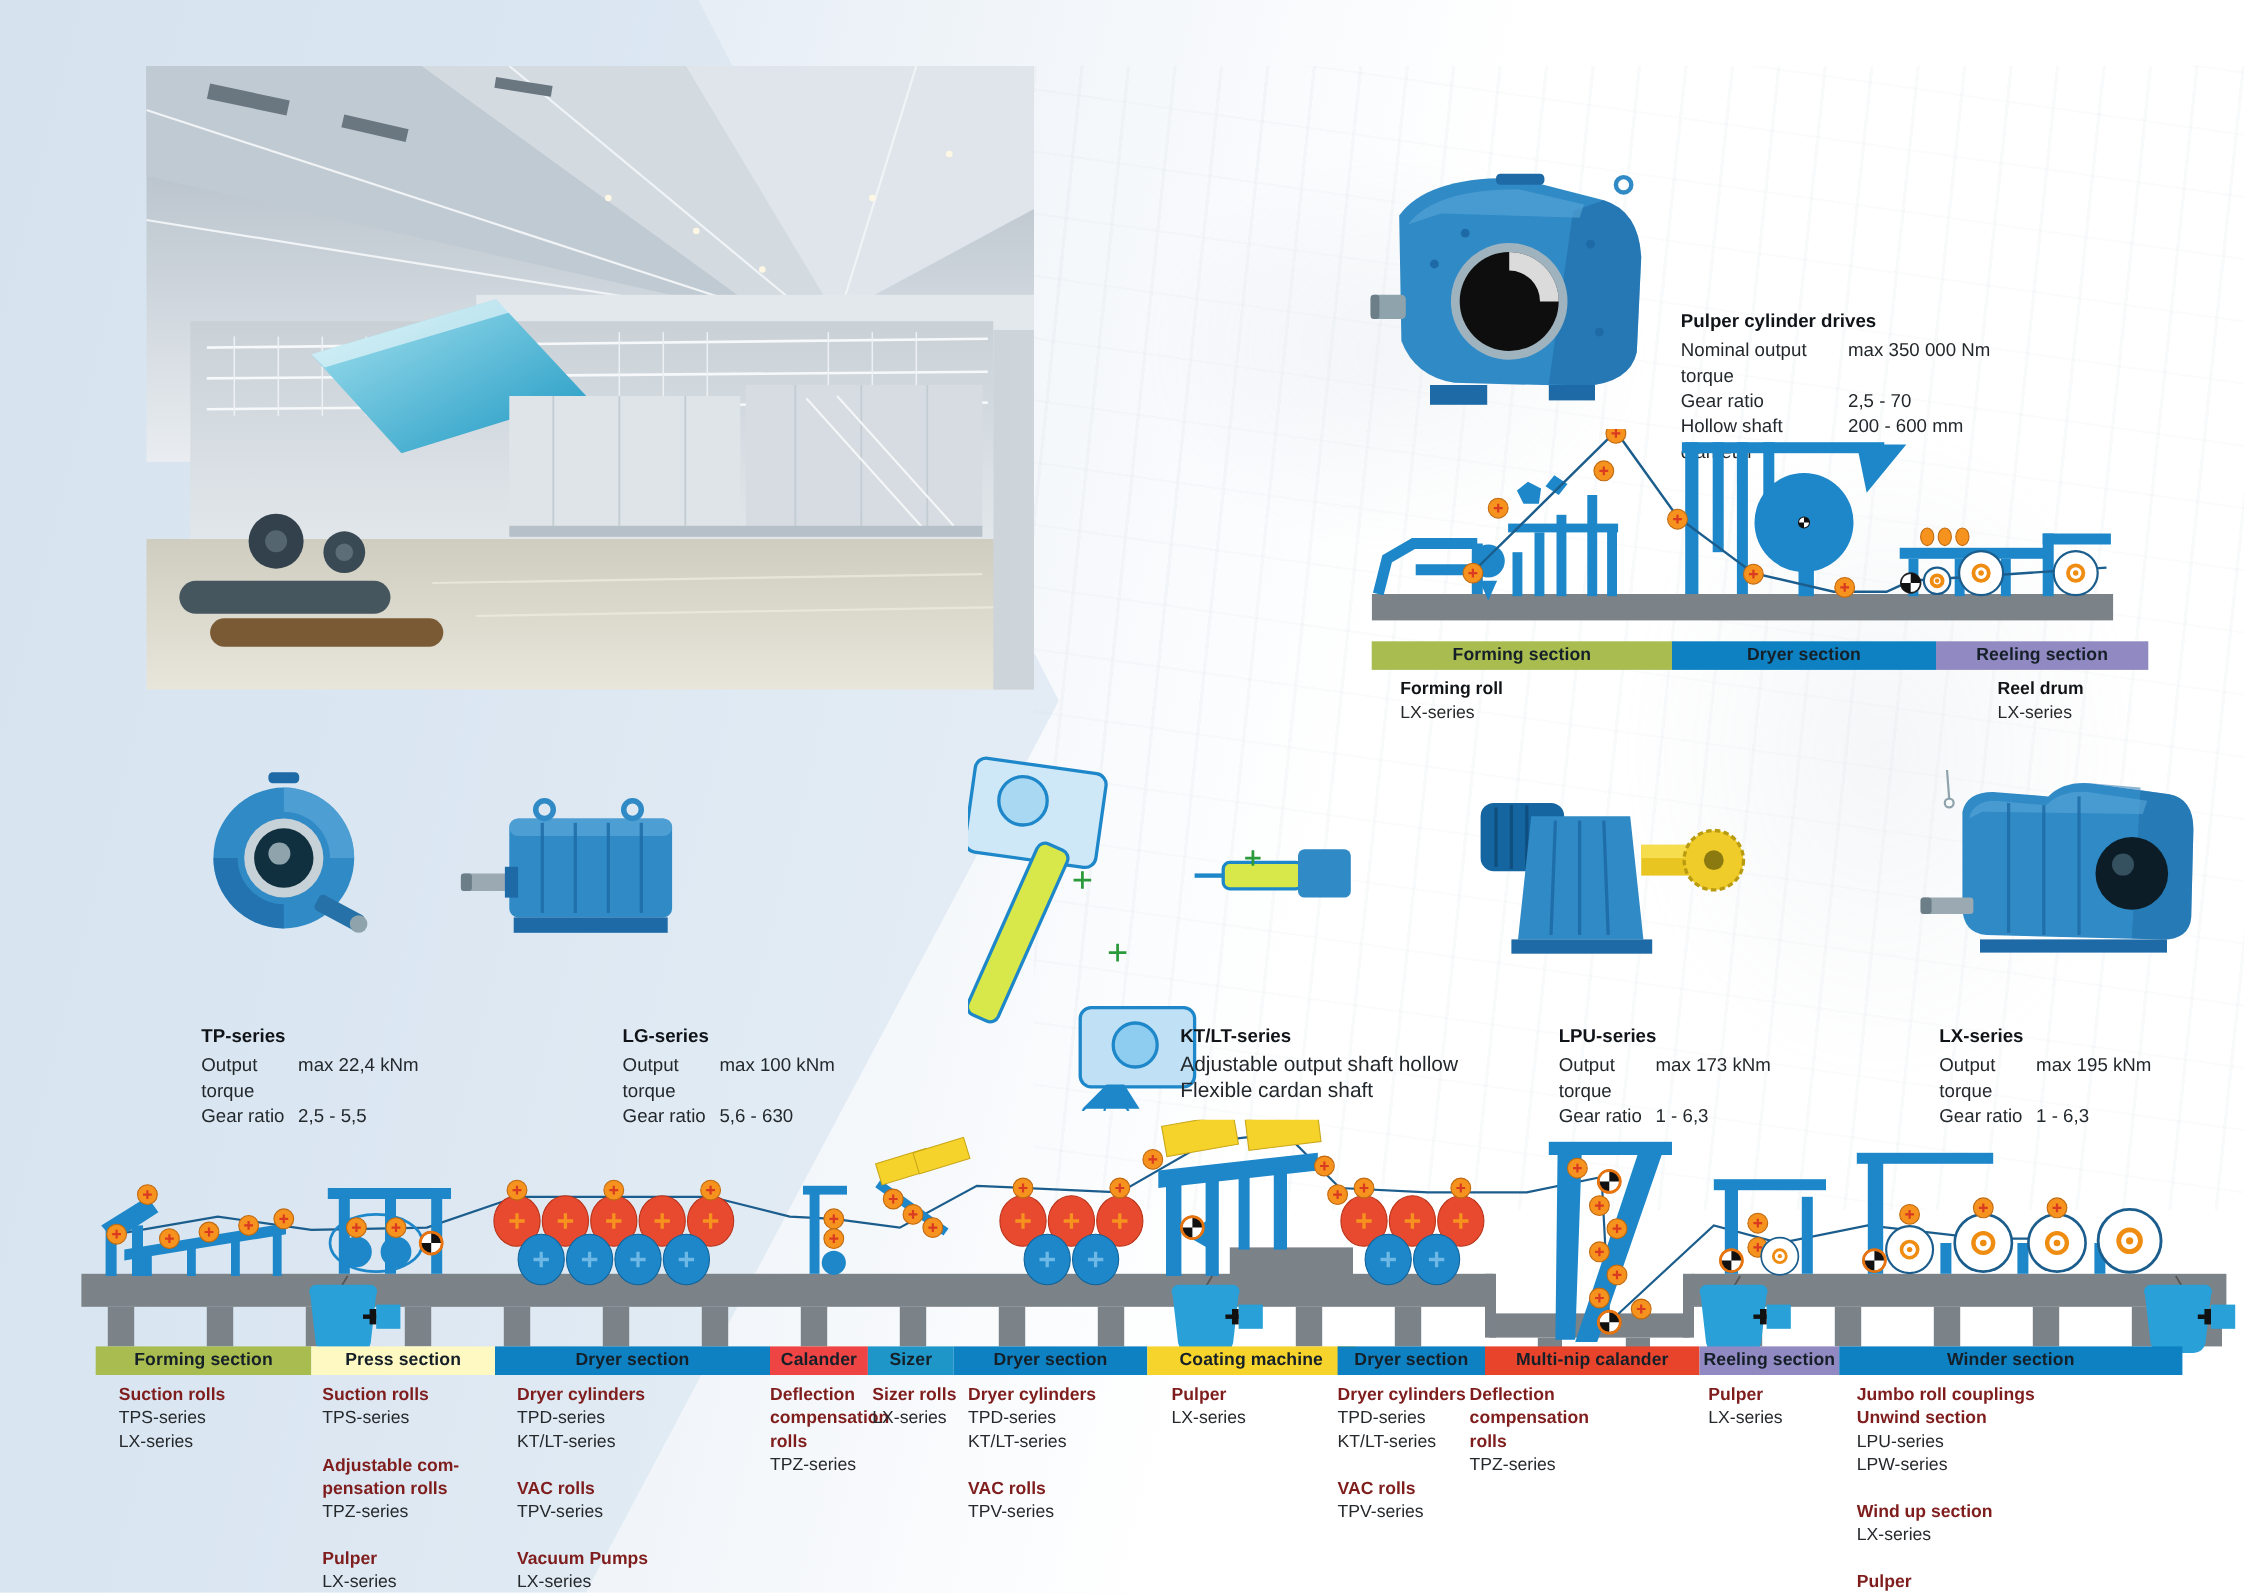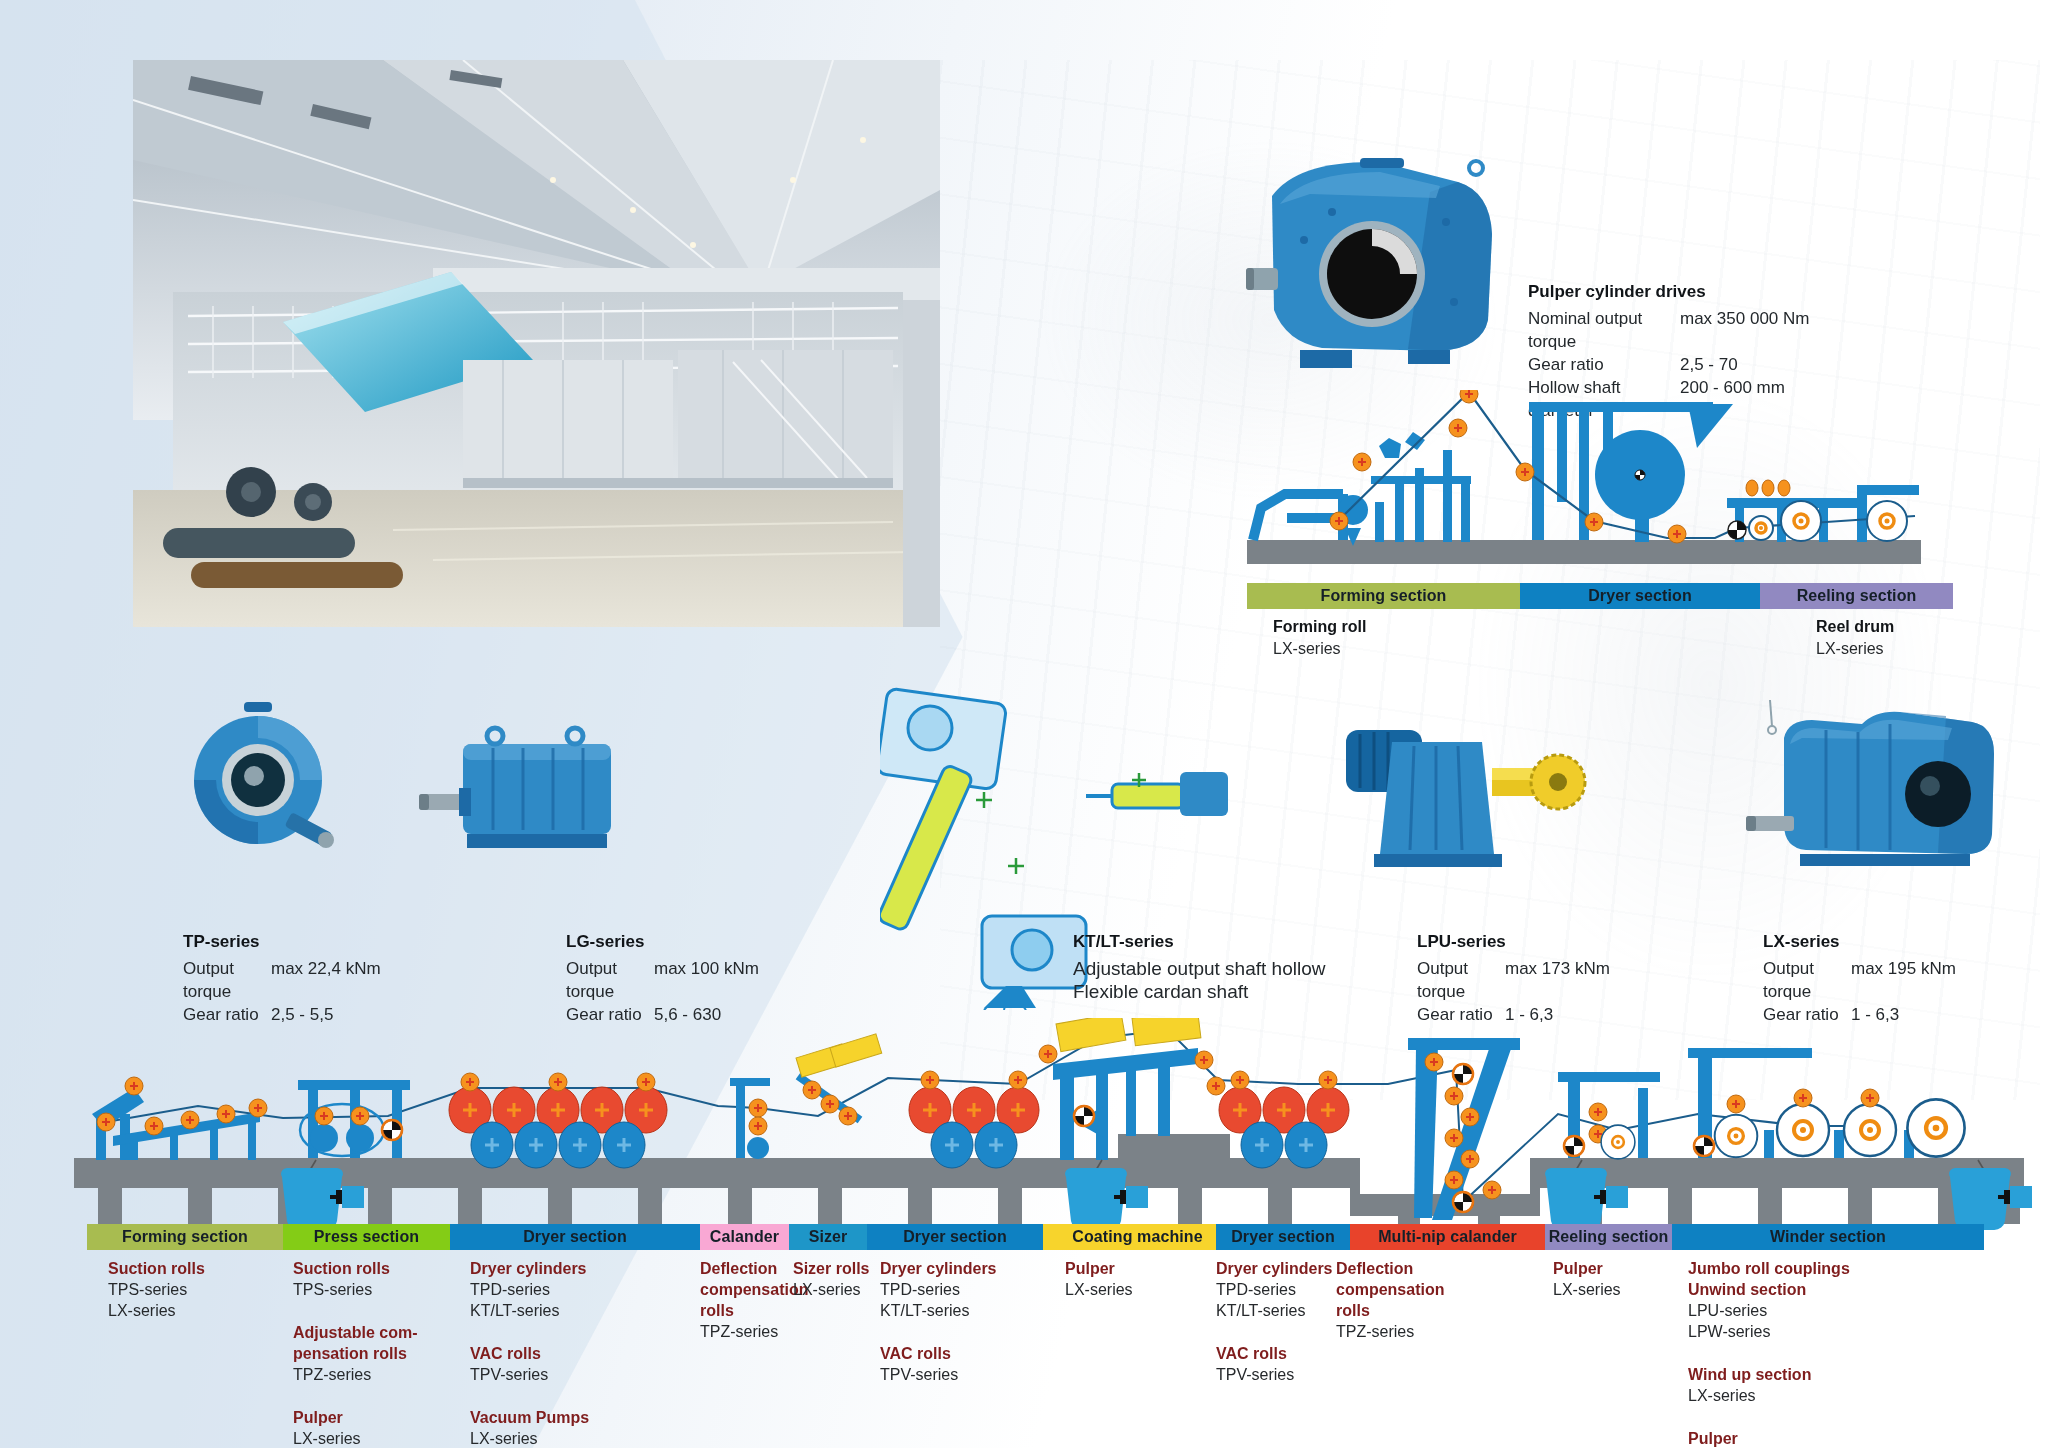--- a/index.html
+++ b/index.html
@@ -634,23 +634,23 @@
       <use href="#oroll" x="1745" y="80"></use>
       <use href="#oroll" x="1812" y="80"></use>
   <use href="#check" x="1646" y="128"></use>
   <line x1="1920" y1="142" x2="1926" y2="152" stroke="#555" stroke-width="1.6"></line>
   <use href="#pulper" x="1896" y="150"></use>
 </svg>
 </div>
 
 <div class="abs bar" style="left:0;top:1224px;width:2048px;">
     <div class="bar-seg" style="left: 87px; width: 196px; background: rgb(168, 188, 80);">Forming section</div>
-    <div class="bar-seg" style="left: 283px; width: 167px; background: #84cc16;">Press section</div>
+    <div class="bar-seg" style="left: 283px; width: 167px; background: #fef9c3;">Press section</div>
     <div class="bar-seg" style="left: 450px; width: 250px; background: rgb(14, 129, 194);">Dryer section</div>
-    <div class="bar-seg" style="left: 700px; width: 89px; background: #f9a8d4;">Calander</div>
+    <div class="bar-seg" style="left: 700px; width: 89px; background: #ef4444;">Calander</div>
     <div class="bar-seg" style="left: 789px; width: 78px; background: rgb(30, 150, 200);">Sizer</div>
     <div class="bar-seg" style="left: 867px; width: 176px; background: rgb(14, 129, 194);">Dryer section</div>
     <div class="bar-seg" style="left: 1043px; width: 189px; background: rgb(247, 212, 44);">Coating machine</div>
     <div class="bar-seg" style="left: 1216px; width: 134px; background: rgb(14, 129, 194);">Dryer section</div>
     <div class="bar-seg" style="left: 1350px; width: 195px; background: rgb(232, 67, 43);">Multi-nip calander</div>
     <div class="bar-seg" style="left: 1545px; width: 127px; background: rgb(145, 137, 193);">Reeling section</div>
     <div class="bar-seg" style="left: 1672px; width: 312px; background: rgb(14, 129, 194);">Winder section</div>
   </div>
 <div class="abs" style="left:0;top:1258px;width:2048px;height:190px;">
     <div class="col" style="left: 108px; width: 165px;">

